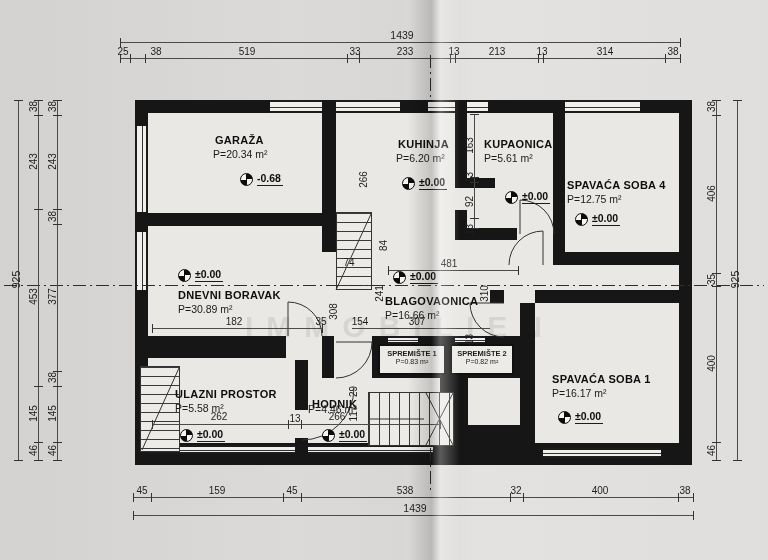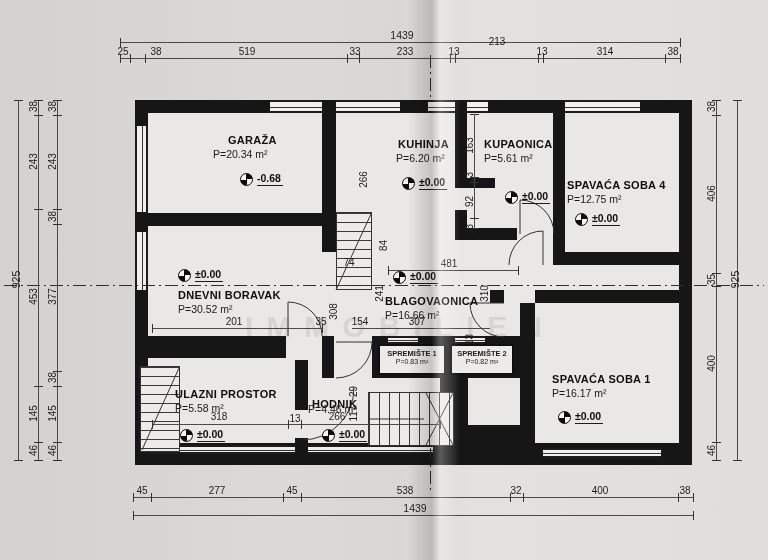--- a/index.html
+++ b/index.html
@@ -111,21 +111,21 @@
       <path d="M372,342 A36,36 0 0 1 336,378 M336,342 L372,342"></path>
       <path d="M354,388 A52,52 0 0 1 302,440"></path>
       <path d="M322,336 A34,34 0 0 0 288,302 M288,336 L288,302"></path>
     </g>
   </svg>
 
   <div class="dashdot-h" style="left:4px;top:285px;width:760px"></div>
   <div class="dashdot-v" style="left:430px;top:55px;height:45px"></div>
   <div class="dashdot-v" style="left:430px;top:448px;height:44px"></div>
 
-  <div class="room-name" style="left:228px;top:134px">GARAŽA</div>
+  <div class="room-name" style="left:215px;top:134px">GARAŽA</div>
   <div class="room-area" style="left:213px;top:148px">P=20.34 m²</div>
   <div class="lvl" style="left:240px;top:172px">
       <i class="pt"></i>
       <b>-0.68</b>
     </div>
 
   <div class="room-name" style="left:398px;top:138px">KUHINJA</div>
   <div class="room-area" style="left:396px;top:152px">P=6.20 m²</div>
   <div class="lvl" style="left:402px;top:176px">
       <i class="pt"></i>
@@ -140,21 +140,21 @@
     </div>
 
   <div class="room-name" style="left:567px;top:179px">SPAVAĆA SOBA 4</div>
   <div class="room-area" style="left:567px;top:193px">P=12.75 m²</div>
   <div class="lvl" style="left:575px;top:212px">
       <i class="pt"></i>
       <b>±0.00</b>
     </div>
 
   <div class="room-name" style="left:178px;top:289px">DNEVNI BORAVAK</div>
-  <div class="room-area" style="left:178px;top:303px">P=30.52 m²</div>
+  <div class="room-area" style="left:178px;top:303px">P=30.89 m²</div>
   <div class="lvl" style="left:178px;top:268px">
       <i class="pt"></i>
       <b>±0.00</b>
     </div>
 
   <div class="room-name" style="left:385px;top:295px">BLAGOVAONICA</div>
   <div class="room-area" style="left:385px;top:309px">P=16.66 m²</div>
   <div class="lvl" style="left:393px;top:270px">
       <i class="pt"></i>
       <b>±0.00</b>
@@ -196,36 +196,36 @@
   <div class="tk" style="left:538px;top:54px"></div>
   <div class="tk" style="left:543px;top:54px"></div>
   <div class="tk" style="left:665px;top:54px"></div>
   <div class="tk" style="left:680px;top:54px"></div>
   <div class="dim" style="left:106px;top:46px">25</div>
   <div class="dim" style="left:139px;top:46px">38</div>
   <div class="dim" style="left:230px;top:46px">519</div>
   <div class="dim" style="left:338px;top:46px">33</div>
   <div class="dim" style="left:388px;top:46px">233</div>
   <div class="dim" style="left:437px;top:46px">13</div>
-  <div class="dim" style="left:480px;top:36px">213</div>
+  <div class="dim" style="left:480px;top:46px">213</div>
   <div class="dim" style="left:525px;top:46px">13</div>
   <div class="dim" style="left:588px;top:46px">314</div>
   <div class="dim" style="left:656px;top:46px">38</div>
 
   <div class="dl" style="left:133px;top:497px;width:560px"></div>
   <div class="tk" style="left:133px;top:493px"></div>
   <div class="tk" style="left:151px;top:493px"></div>
   <div class="tk" style="left:283px;top:493px"></div>
   <div class="tk" style="left:301px;top:493px"></div>
   <div class="tk" style="left:510px;top:493px"></div>
   <div class="tk" style="left:523px;top:493px"></div>
   <div class="tk" style="left:678px;top:493px"></div>
   <div class="tk" style="left:693px;top:493px"></div>
   <div class="dim" style="left:125px;top:485px">45</div>
-  <div class="dim" style="left:200px;top:485px">277</div>
+  <div class="dim" style="left:200px;top:485px">159</div>
   <div class="dim" style="left:275px;top:485px">45</div>
   <div class="dim" style="left:388px;top:485px">538</div>
   <div class="dim" style="left:499px;top:485px">32</div>
   <div class="dim" style="left:583px;top:485px">400</div>
   <div class="dim" style="left:668px;top:485px">38</div>
   <div class="dl" style="left:133px;top:515px;width:560px"></div>
   <div class="tk" style="left:133px;top:511px"></div>
   <div class="tk" style="left:693px;top:511px"></div>
   <div class="dim big" style="left:393px;top:503px">1439</div>
 
@@ -295,31 +295,31 @@
   <div class="dl" style="left:388px;top:270px;width:130px"></div>
   <div class="tk" style="left:388px;top:266px"></div>
   <div class="tk" style="left:518px;top:266px"></div>
   <div class="dim" style="left:432px;top:258px">481</div>
   <div class="dim v" style="left:467px;top:288px">310</div>
   <div class="dl" style="left:352px;top:328px;width:138px"></div>
   <div class="dim" style="left:400px;top:316px">307</div>
   <div class="dl" style="left:152px;top:328px;width:170px"></div>
   <div class="tk" style="left:152px;top:324px"></div>
   <div class="tk" style="left:322px;top:324px"></div>
-  <div class="dim" style="left:217px;top:316px">201</div>
+  <div class="dim" style="left:217px;top:316px">182</div>
   <div class="dim" style="left:304px;top:316px">35</div>
   <div class="dim" style="left:343px;top:316px">154</div>
   <div class="dim v" style="left:316px;top:306px">308</div>
   <div class="dim" style="left:332px;top:257px">74</div>
   <div class="dl" style="left:152px;top:424px;width:288px"></div>
   <div class="tk" style="left:152px;top:420px"></div>
   <div class="tk" style="left:288px;top:420px"></div>
   <div class="tk" style="left:301px;top:420px"></div>
   <div class="tk" style="left:440px;top:420px"></div>
-  <div class="dim" style="left:202px;top:411px">318</div>
+  <div class="dim" style="left:202px;top:411px">262</div>
   <div class="dim" style="left:278px;top:413px">13</div>
   <div class="dim" style="left:320px;top:411px">266</div>
   <div class="dim v" style="left:336px;top:408px">117</div>
   <div class="dim v" style="left:336px;top:386px">29</div>
   <div class="dim v" style="left:452px;top:334px">13</div>
 
   <div class="fold"></div>
 </div>
 
 </body></html>

